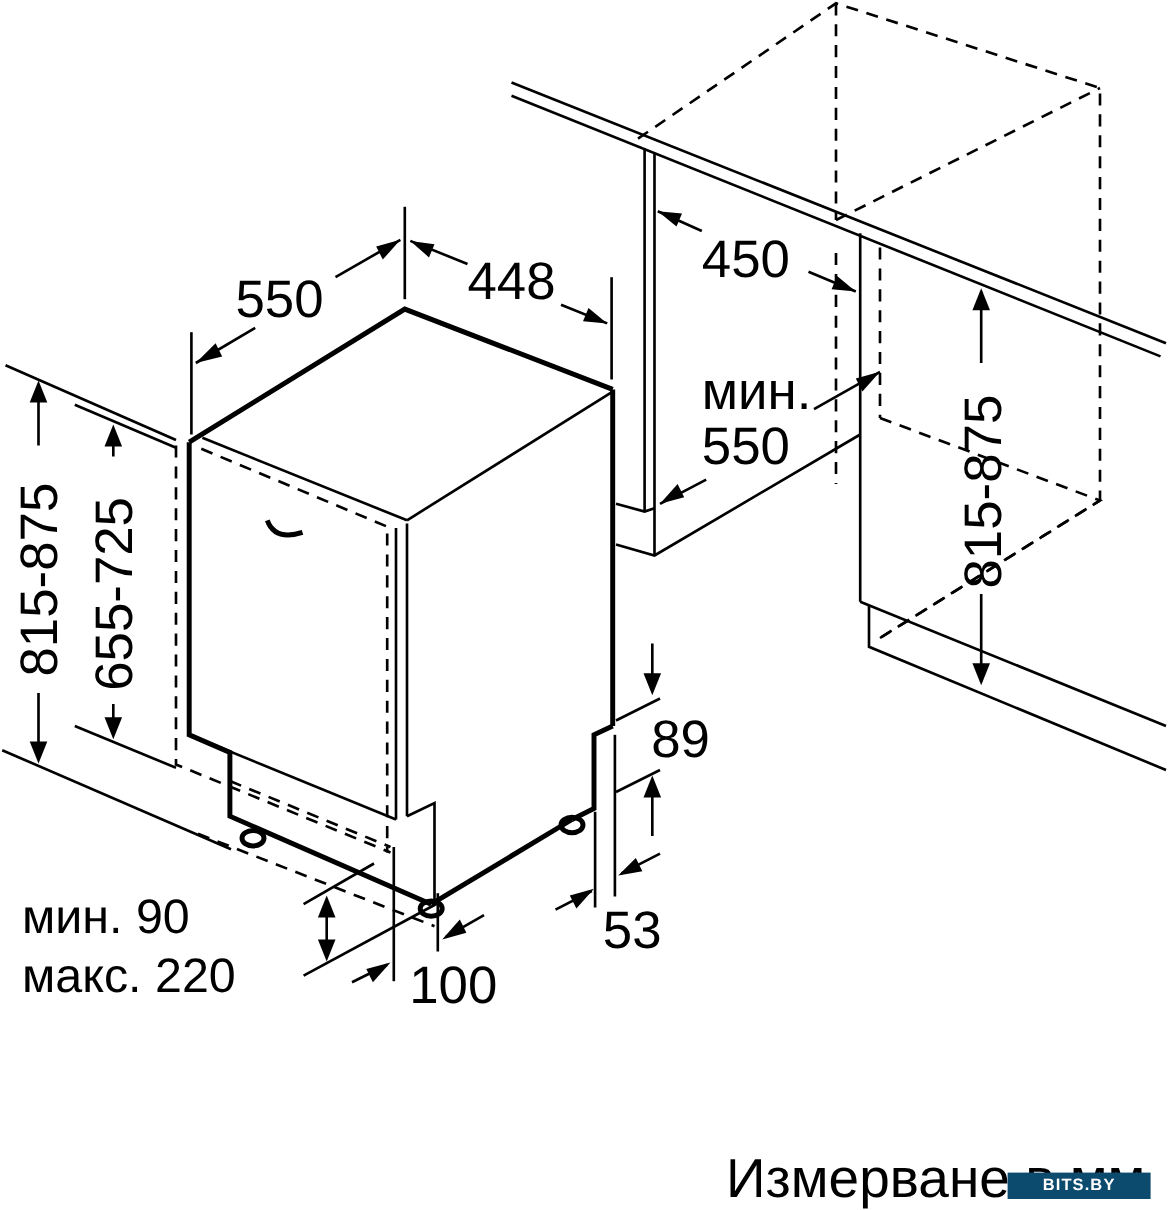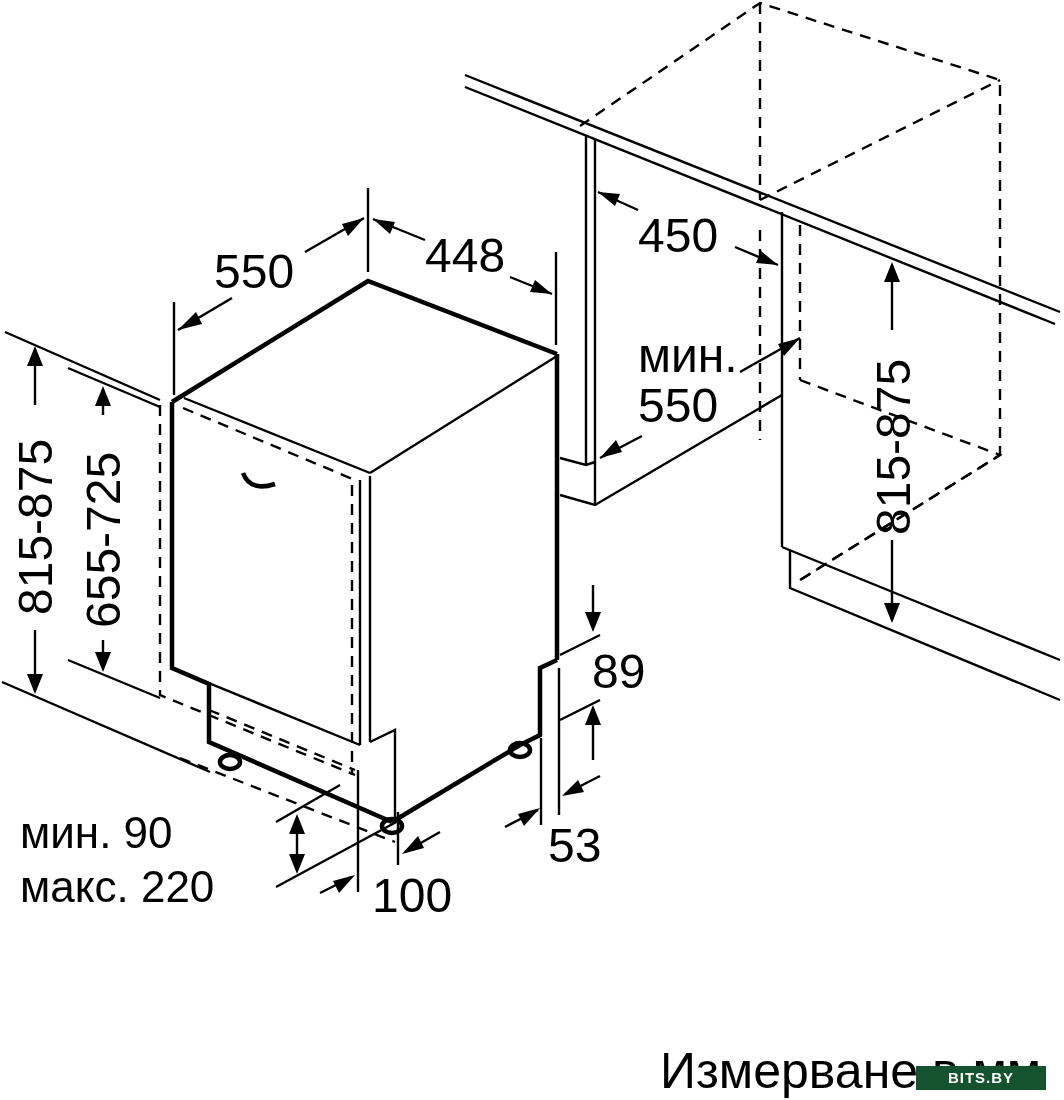--- a/index.html
+++ b/index.html
@@ -8,21 +8,21 @@
     #drawing .thick { stroke: #000; stroke-width: 4.5; fill: none; stroke-linejoin: miter; }
     #drawing .thin { stroke: #000; stroke-width: 2.4; fill: none; }
     #drawing .dash { stroke: #000; stroke-width: 2.4; fill: none; stroke-dasharray: 11 8; }
     #drawing .arrow { fill: #000; stroke: none; }
     #drawing text { font-family: "Liberation Sans", sans-serif; fill: #000; }
     .dim { font-size: 48px; }
     .note { font-size: 44px; }
     .caption { font-size: 50px; }
     .watermark {
       position: absolute; left: 916px; top: 1066px; width: 130px; height: 24px;
-      background: #14532d; color: #ffffff; font-size: 15px; font-weight: bold;
+      background: #0c4a6e; color: #ffffff; font-size: 15px; font-weight: bold;
       text-align: center; line-height: 24px; letter-spacing: 1px;
       font-family: "Liberation Sans", sans-serif;
     }
   </style>
 </head>
 <body>
 
 <svg id="drawing" viewBox="0 0 1064 1100" xmlns="http://www.w3.org/2000/svg">
 
   <g>

